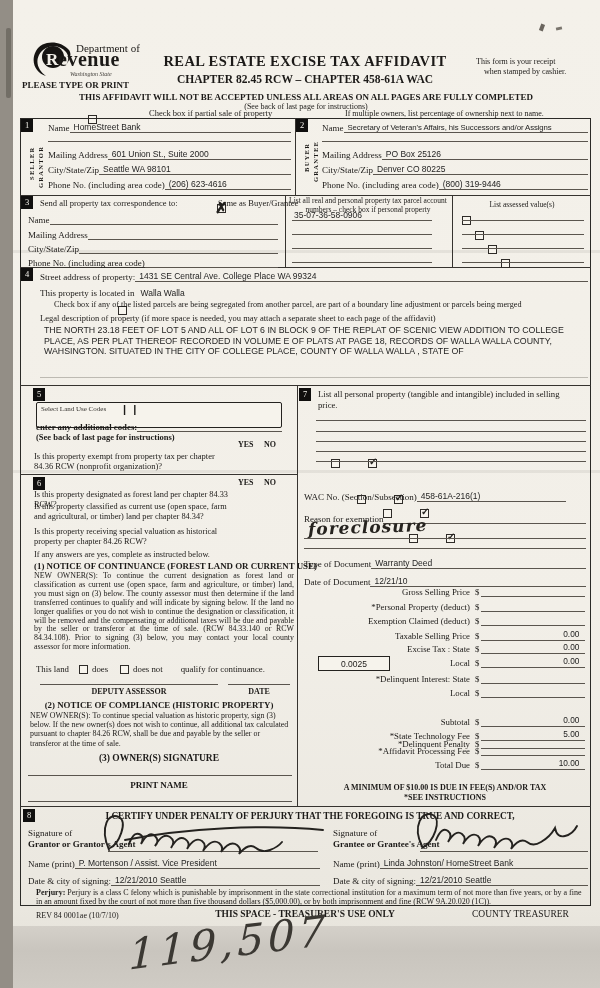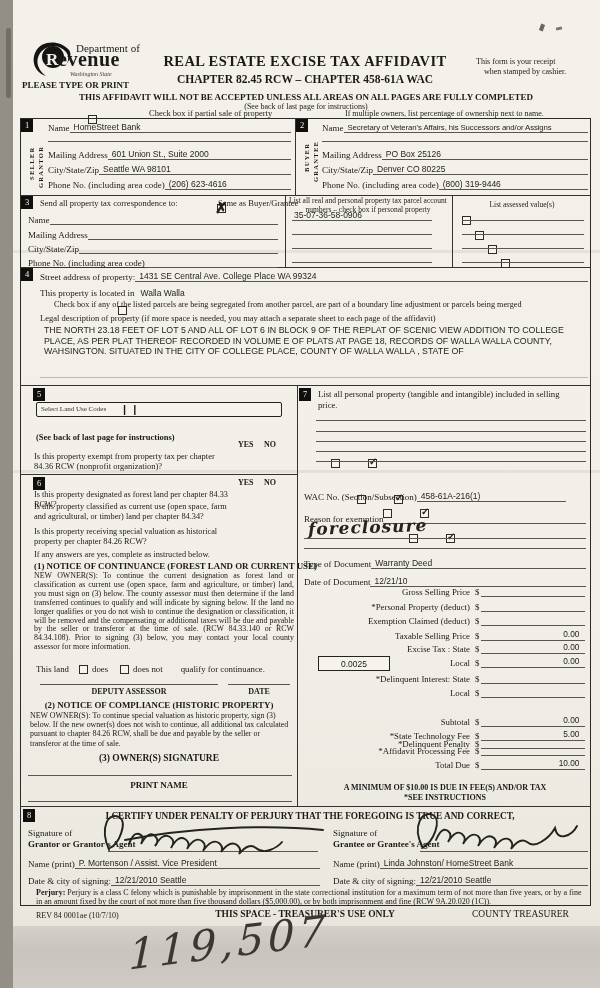--- a/index.html
+++ b/index.html
@@ -183,23 +183,27 @@
   </div>
   <span class="cbx a" style="left:40px;top:300px;"></span>
   <div class="a" style="left:54px;top:300px;width:534px;font-size:8.2px;">Check box if any of the listed parcels are being segregated from another parcel, are part of a boundary line adjustment or parcels being merged</div>
   <div class="a sm" style="left:40px;top:313px;width:548px;">Legal description of property (if more space is needed, you may attach a separate sheet to each page of the affidavit)</div>
   <div class="a typed" style="left:44px;top:325px;width:548px;font-size:8.8px;line-height:10.6px;">THE NORTH 23.18 FEET OF LOT 5 AND ALL OF LOT 6 IN BLOCK 9 OF THE REPLAT OF SCENIC VIEW ADDITION TO COLLEGE PLACE, AS PER PLAT THEREOF RECORDED IN VOLUME E OF PLATS AT PAGE 18, RECORDS OF WALLA WALLA COUNTY, WAHSINGTON. SITUATED IN THE CITY OF COLLEGE PLACE, COUNTY OF WALLA WALLA , STATE OF</div>
   <div class="a hline" style="left:40px;top:377px;width:548px;opacity:.35;"></div>
 
   
   <div class="a tab" style="left:33px;top:388px;">5</div>
   <div class="a b" style="left:52px;top:389px;font-size:9.5px;margin-top:15px;">Select Land Use Code(s):</div>
-  <div class="a" style="left:36px;top:402px;width:246px;height:15px;border:1.4px solid #24221f;border-radius:2px;background:#f6f3ec;">
+  <div class="a" style="left:36px;top:402px;width:246px;height:26px;border:1.4px solid #24221f;border-radius:2px;background:#f6f3ec;">
     <span style="position:absolute;left:4px;top:2px;font-size:7px;color:#33302c;">Select Land Use Codes</span>
     <span class="sans b" style="position:absolute;left:86px;top:0px;font-size:11px;letter-spacing:2px;">| |</span>
+  </div>
+  <div class="a row b" style="left:36px;top:420px;width:246px;height:12px;">
+    <span style="font-size:8.8px;">enter any additional codes:</span>
+    <span class="fill"></span>
   </div>
   <div class="a b" style="left:36px;top:432px;font-size:8.5px;">(See back of last page for instructions)</div>
   <div class="a b" style="left:238px;top:440px;font-size:8px;">YES</div>
   <div class="a b" style="left:264px;top:440px;font-size:8px;">NO</div>
   <div class="a" style="left:34px;top:451px;width:198px;font-size:8.5px;line-height:10px;">Is this property exempt from property tax per chapter 84.36 RCW (nonprofit organization)?</div>
   <span class="cbx a" style="left:240px;top:453px;"></span>
   <span class="cbx a" style="left:264px;top:453px;">
     <span class="ck">✓</span>
   </span>
 

